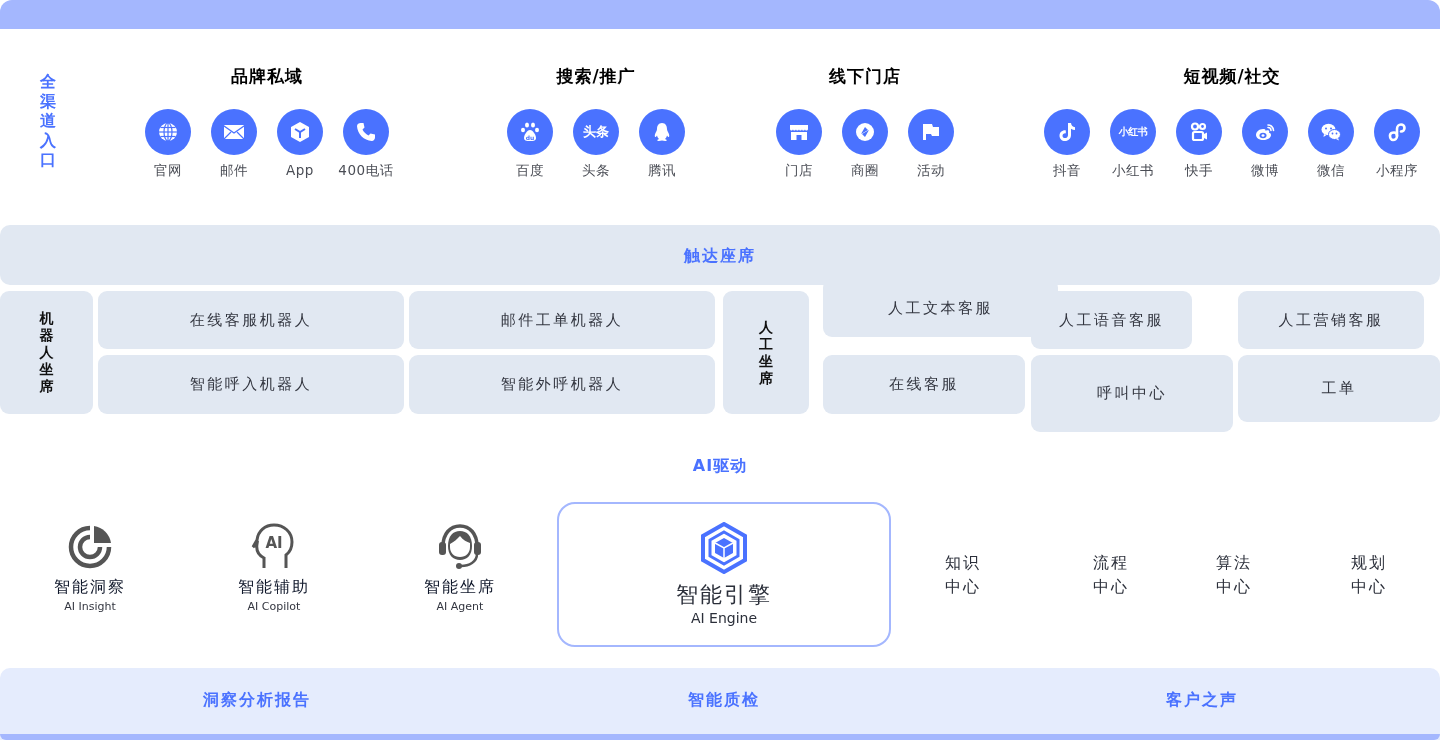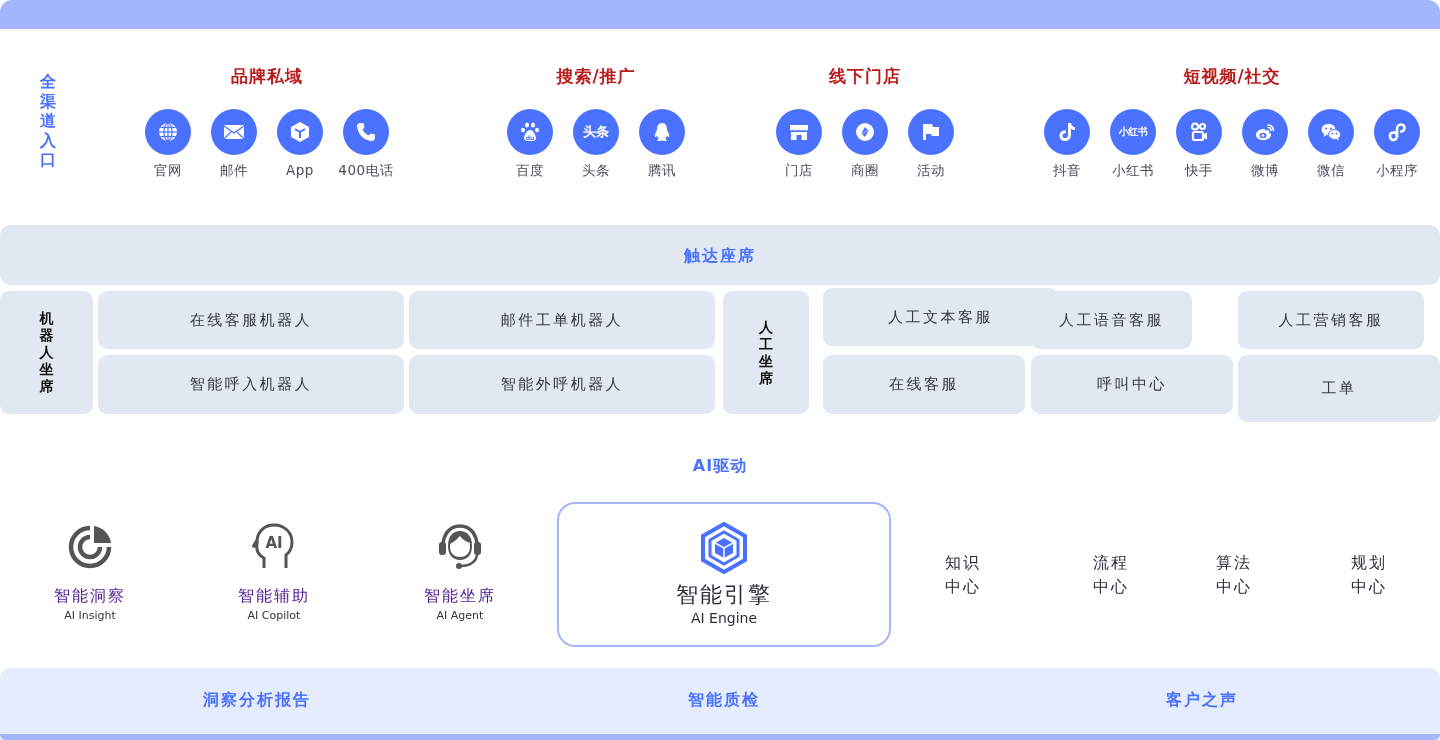--- a/index.html
+++ b/index.html
@@ -4,38 +4,38 @@
 <style>
   * { box-sizing: border-box; margin: 0; padding: 0; }
   html, body { width: 1440px; height: 740px; background: #ffffff; overflow: hidden; }
   body { position: relative; font-family: "DejaVu Sans", "Liberation Sans", sans-serif; color: #2b2f3a; }
 
   .top-bar { position: absolute; left: 0; top: 0; width: 1440px; height: 29px; background: #a4b7fe; border-radius: 12px 12px 0 0; }
 
   .channel-label { position: absolute; left: 38px; top: 72px; width: 20px; font-size: 16px; font-weight: bold; color: #4a72ff; line-height: 19.5px; text-align: center; }
 
   .group { position: absolute; top: 64px; text-align: center; }
-  .group-title { font-size: 17px; font-weight: bold; color: #b91c1c; height: 24px; line-height: 24px; letter-spacing: 1px; }
+  .group-title { font-size: 17px; font-weight: bold; color: #000000; height: 24px; line-height: 24px; letter-spacing: 1px; }
   .icons { display: flex; justify-content: center; margin-top: 21px; }
   .ch { width: 66px; display: flex; flex-direction: column; align-items: center; }
   .circle { width: 46px; height: 46px; border-radius: 50%; background: #4a72ff; display: flex; align-items: center; justify-content: center; color: #fff; }
   .circle svg { width: 24px; height: 24px; }
   .ch-label { font-size: 13.5px; color: #4a4d55; margin-top: 7px; white-space: nowrap; letter-spacing: 0.5px; }
 
   .reach { position: absolute; left: 0; top: 225px; width: 1440px; height: 60px; background: #e1e8f2; border-radius: 10px; text-align: center; line-height: 62px; font-size: 16px; font-weight: bold; color: #4a72ff; letter-spacing: 2px; }
 
   .cell { position: absolute; background: #e1e8f2; border-radius: 9px; display: flex; align-items: center; justify-content: center; font-size: 15px; color: #333640; letter-spacing: 2.5px; }
   .vlabel { position: absolute; background: #e1e8f2; border-radius: 9px; display: flex; align-items: center; justify-content: center; }
   .vlabel span { width: 18px; font-size: 14px; font-weight: bold; color: #111; line-height: 17px; text-align: center; }
 
   .ai-title { position: absolute; left: 620px; top: 456px; width: 200px; text-align: center; font-size: 16px; font-weight: bold; color: #4a72ff; letter-spacing: 1px; }
 
   .ai-item { position: absolute; top: 522px; width: 160px; text-align: center; }
   .ai-icon { width: 50px; height: 50px; margin: 0 auto; color: #555; }
-  .ai-cn { font-size: 16px; color: #4c1d95; margin-top: 14px; letter-spacing: 2px; }
+  .ai-cn { font-size: 16px; color: #0f172a; margin-top: 5px; letter-spacing: 2px; }
   .ai-en { font-size: 11px; color: #333640; margin-top: 2px; }
 
   .engine { position: absolute; left: 557px; top: 502px; width: 334px; height: 145px; border: 2px solid #a4b7fe; border-radius: 18px; text-align: center; }
   .engine-icon { width: 50px; height: 52px; margin: 18px auto 0; }
   .engine-cn { font-size: 22px; color: #2b2f3a; margin-top: 6px; letter-spacing: 2px; }
   .engine-en { font-size: 14px; color: #2b2f3a; margin-top: 0px; }
 
   .center { position: absolute; top: 551px; width: 60px; text-align: center; font-size: 16px; color: #2b2f3a; line-height: 24px; letter-spacing: 2px; }
 
   .bottom { position: absolute; left: 0; top: 668px; width: 1440px; height: 72px; background: #e5ecfd; border-radius: 10px 10px 0 0; }
@@ -235,25 +235,25 @@
   <span>机器人坐席</span>
 </div>
 <div class="cell" style="left:98px; top:291px; width:306px; height:58px;">在线客服机器人</div>
 <div class="cell" style="left:409px; top:291px; width:306px; height:58px;">邮件工单机器人</div>
 <div class="cell" style="left:98px; top:355px; width:306px; height:59px;">智能呼入机器人</div>
 <div class="cell" style="left:409px; top:355px; width:306px; height:59px;">智能外呼机器人</div>
 
 <div class="vlabel" style="left:723px; top:291px; width:86px; height:123px;">
   <span>人工坐席</span>
 </div>
-<div class="cell" style="left:823px; top:288px; width:235px; height:58px;">人工文本客服</div>
+<div class="cell" style="left:823px; top:279px; width:235px; height:58px;">人工文本客服</div>
 <div class="cell" style="left:1031px; top:291px; width:161px; height:58px;">人工语音客服</div>
 <div class="cell" style="left:1238px; top:291px; width:186px; height:58px;">人工营销客服</div>
 <div class="cell" style="left:823px; top:355px; width:202px; height:59px;">在线客服</div>
-<div class="cell" style="left:1031px; top:355px; width:202px; height:59px;">呼叫中心</div>
+<div class="cell" style="left:1031px; top:355px; width:202px; height:77px;">呼叫中心</div>
 <div class="cell" style="left:1238px; top:355px; width:202px; height:67px;">工单</div>
 
 <div class="ai-title">AI驱动</div>
 
 <div class="ai-item" style="left:10px;">
   <div class="ai-icon">
     <svg viewBox="0 0 50 50" width="50" height="50">
         <path d="M25 6 A19 19 0 1 0 44 25" fill="none" stroke="#555" stroke-width="4.5"></path>
         <path d="M25 15 A10 10 0 1 0 35 25" fill="none" stroke="#555" stroke-width="4.5"></path>
         <path d="M29 4 A20 20 0 0 1 46 21 L29 21 Z" fill="#555"></path>

